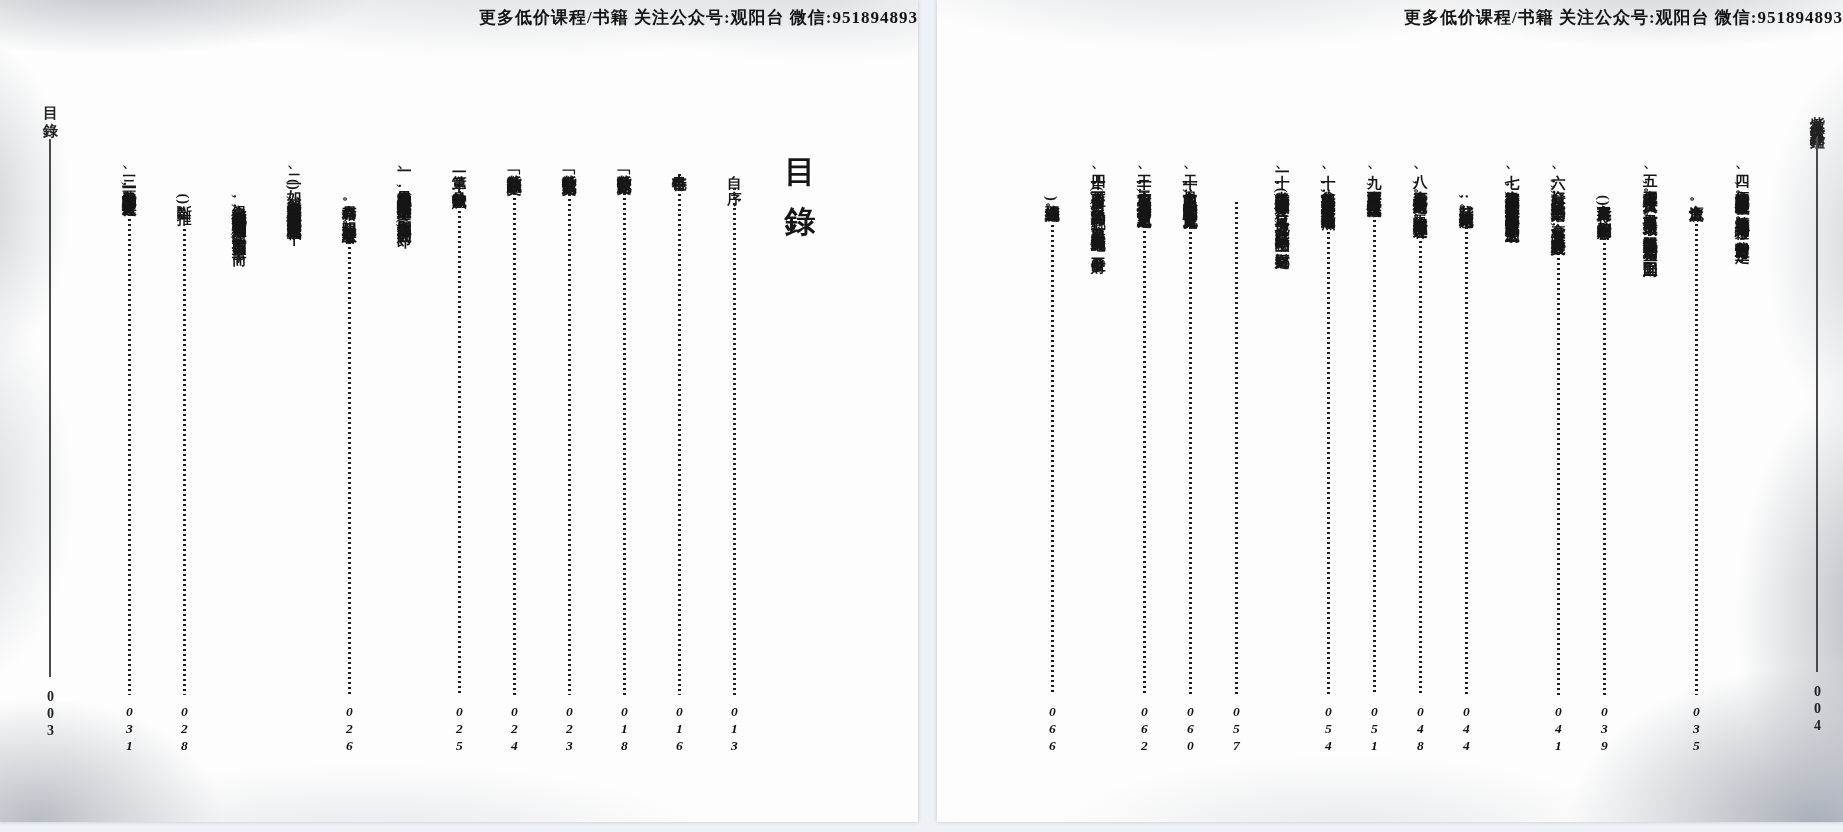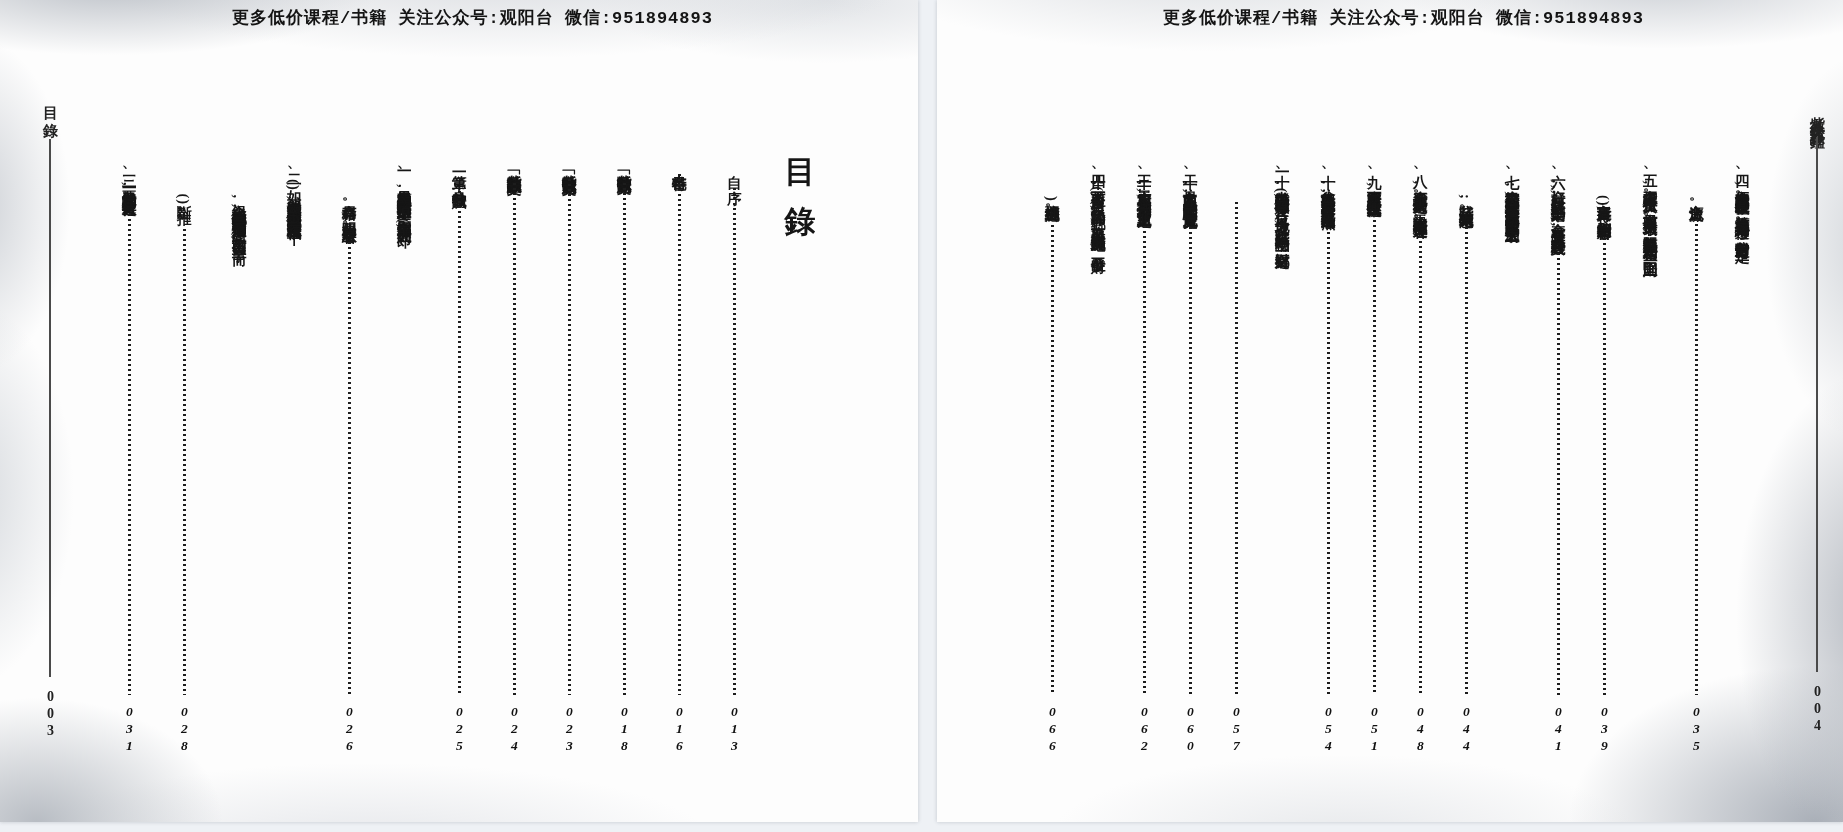--- a/index.html
+++ b/index.html
@@ -17,22 +17,22 @@
       radial-gradient(ellipse 300px 200px at 4% 100%, rgba(180,185,192,.95) 0%, rgba(180,185,192,0) 62%),
       radial-gradient(ellipse 500px 120px at 40% 103%, rgba(226,228,232,.9) 0%, rgba(226,228,232,0) 70%);}
   .page-right{left:937px;width:906px;
     background-image:
       radial-gradient(ellipse 500px 120px at 30% -4%, rgba(216,219,223,.9) 0%, rgba(216,219,223,0) 70%),
       radial-gradient(ellipse 420px 100px at 80% -2%, rgba(200,204,210,.9) 0%, rgba(200,204,210,0) 65%),
       radial-gradient(ellipse 160px 300px at 103% 30%, rgba(206,210,215,.9) 0%, rgba(206,210,215,0) 65%),
       radial-gradient(ellipse 220px 380px at 104% 75%, rgba(174,179,187,.95) 0%, rgba(174,179,187,0) 65%),
       radial-gradient(ellipse 380px 240px at 97% 100%, rgba(165,171,180,.95) 0%, rgba(165,171,180,0) 65%),
       radial-gradient(ellipse 420px 120px at 45% 102%, rgba(228,230,233,.9) 0%, rgba(228,230,233,0) 70%);}
-  .promo{position:absolute;top:6px;left:0;right:0;text-align:center;
-         font-family:Liberation Mono, monospace;
+  .promo{position:absolute;top:6px;left:0;right:0;text-align:right;
+         font-family:Liberation Serif, serif;
          font-weight:700;font-size:17px;letter-spacing:1px;color:#141414;padding-left:27px;}
   .toc-cols{position:absolute;top:163px;display:flex;flex-direction:row-reverse;
             align-items:flex-start;}
   .toc-cols.lp{right:95px;gap:31px;}
   .toc-cols.rp{right:90px;gap:24px;}
   .col{writing-mode:vertical-rl;height:592px;width:24px;display:flex;align-items:center;
        font-size:14.6px;font-weight:600;color:#161616;line-height:1;}
   .toc-cols.rp .col{width:22px;}
   .col-text{letter-spacing:.5px;}
   .col.title{font-size:31px;font-weight:700;width:46px;margin-top:-28px;}

